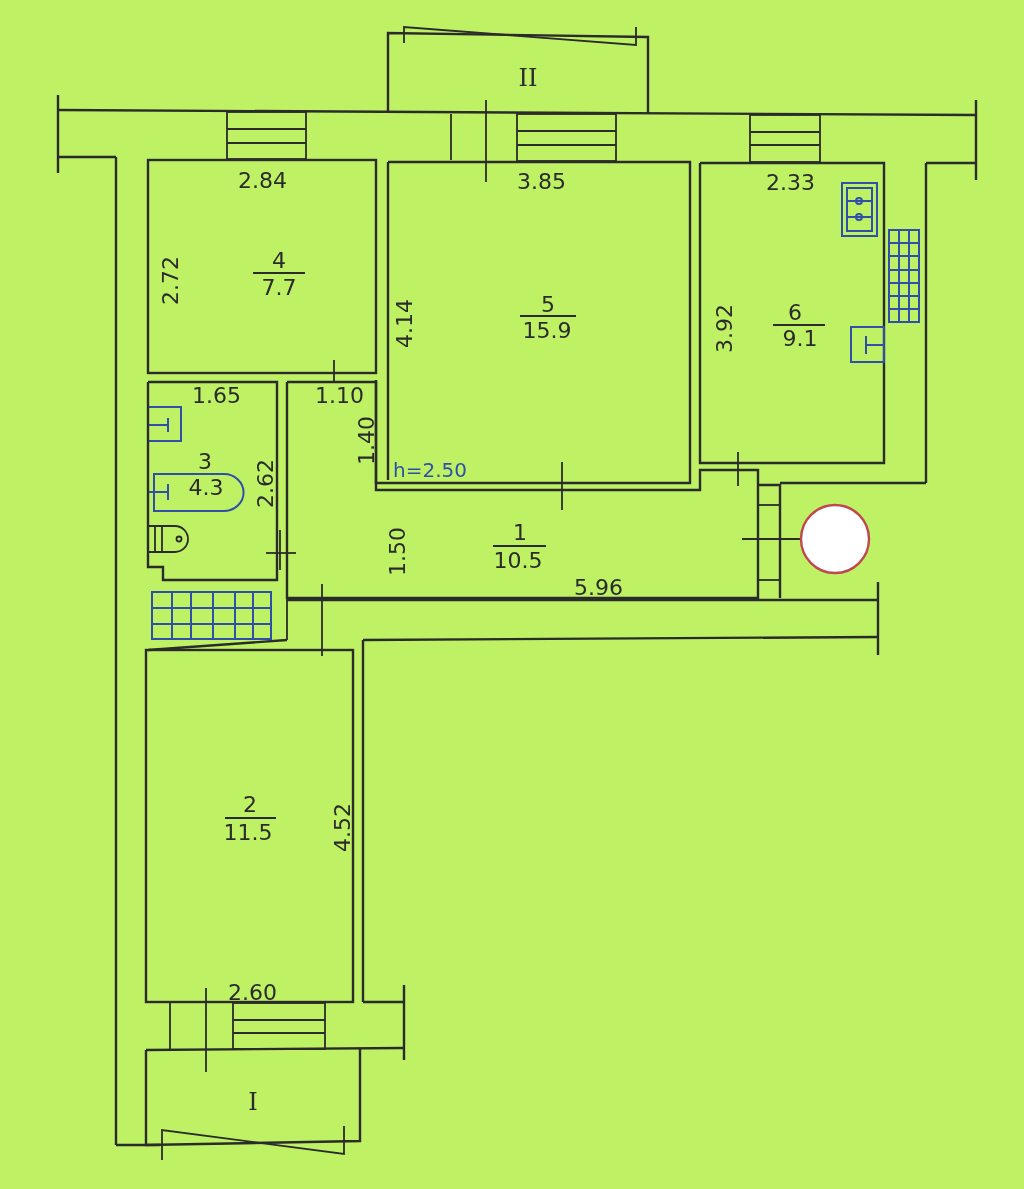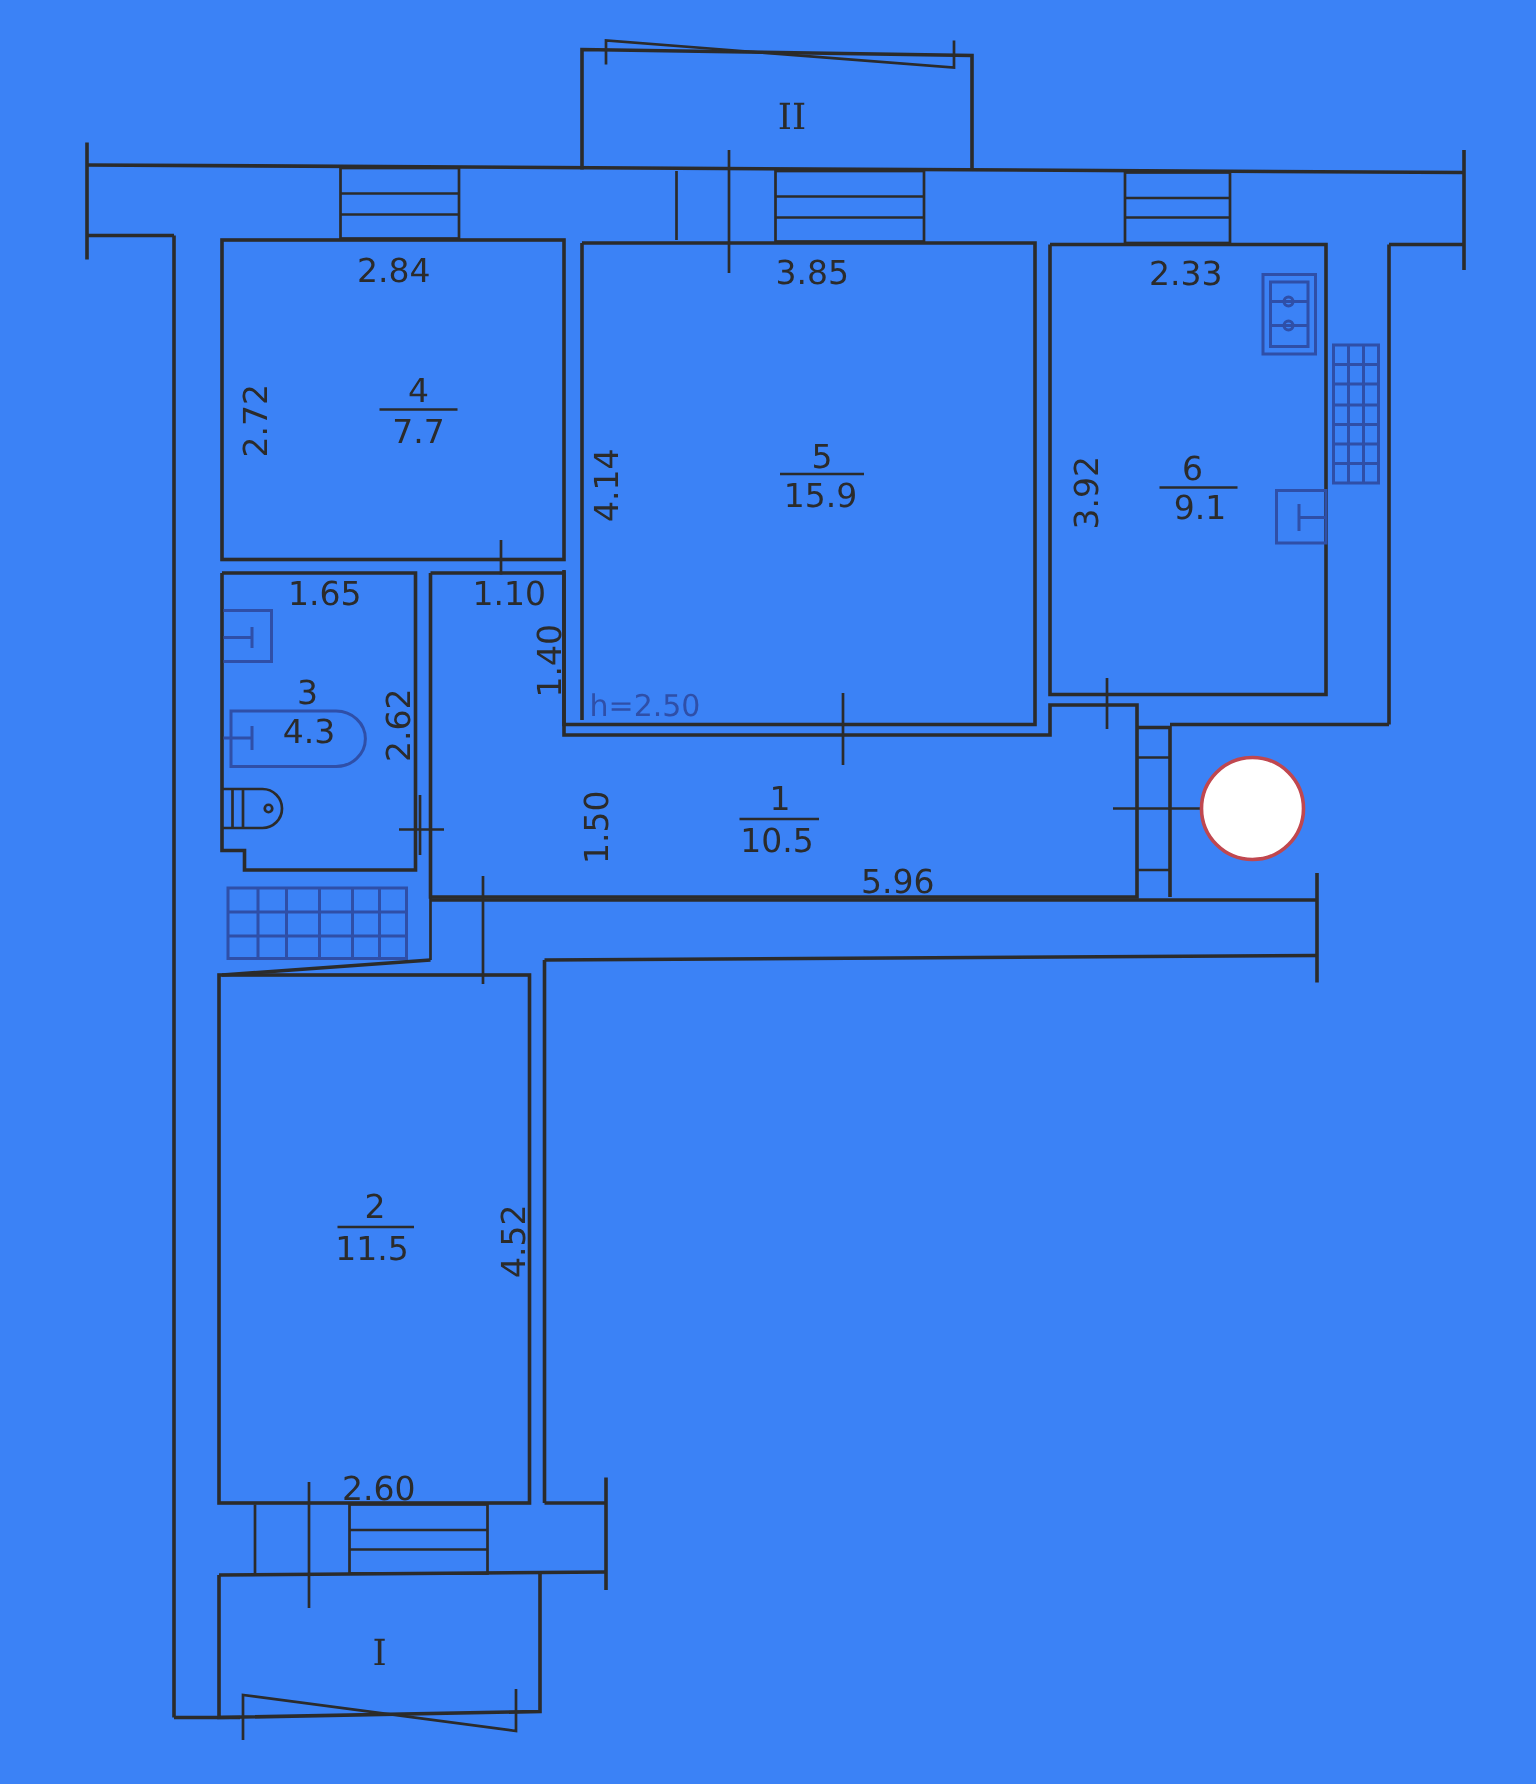--- a/index.html
+++ b/index.html
@@ -1,16 +1,16 @@
 <!DOCTYPE html>
 <html><head>
 <meta charset="utf-8">
 <style>
   html,body{margin:0;padding:0;background:#eef1f4;}
-  #stage{position:relative;width:1024px;height:1189px;overflow:hidden;background:#3b82f6;}
+  #stage{position:relative;width:1024px;height:1189px;overflow:hidden;background:#bef264;}
   svg{position:absolute;left:0;top:0;}
   .w{stroke:#2b2b2b;stroke-width:2.4;fill:none;}
   .wt{stroke:#2b2b2b;stroke-width:1.8;fill:none;}
   .blue{stroke:#2f4fa8;stroke-width:2;fill:none;}
   .lbl{font-family:"DejaVu Sans","Liberation Sans",sans-serif;fill:#2b2b2b;font-size:22px;}
   .rn{font-family:"DejaVu Sans","Liberation Sans",sans-serif;fill:#2b2b2b;font-size:22px;text-anchor:middle;}
   .roman{font-family:"DejaVu Serif","Liberation Serif",serif;fill:#2b2b2b;font-size:24px;text-anchor:middle;}
   .hb{font-family:"DejaVu Sans","Liberation Sans",sans-serif;fill:#2f4fa8;font-size:20px;}
 </style>
 </head>

